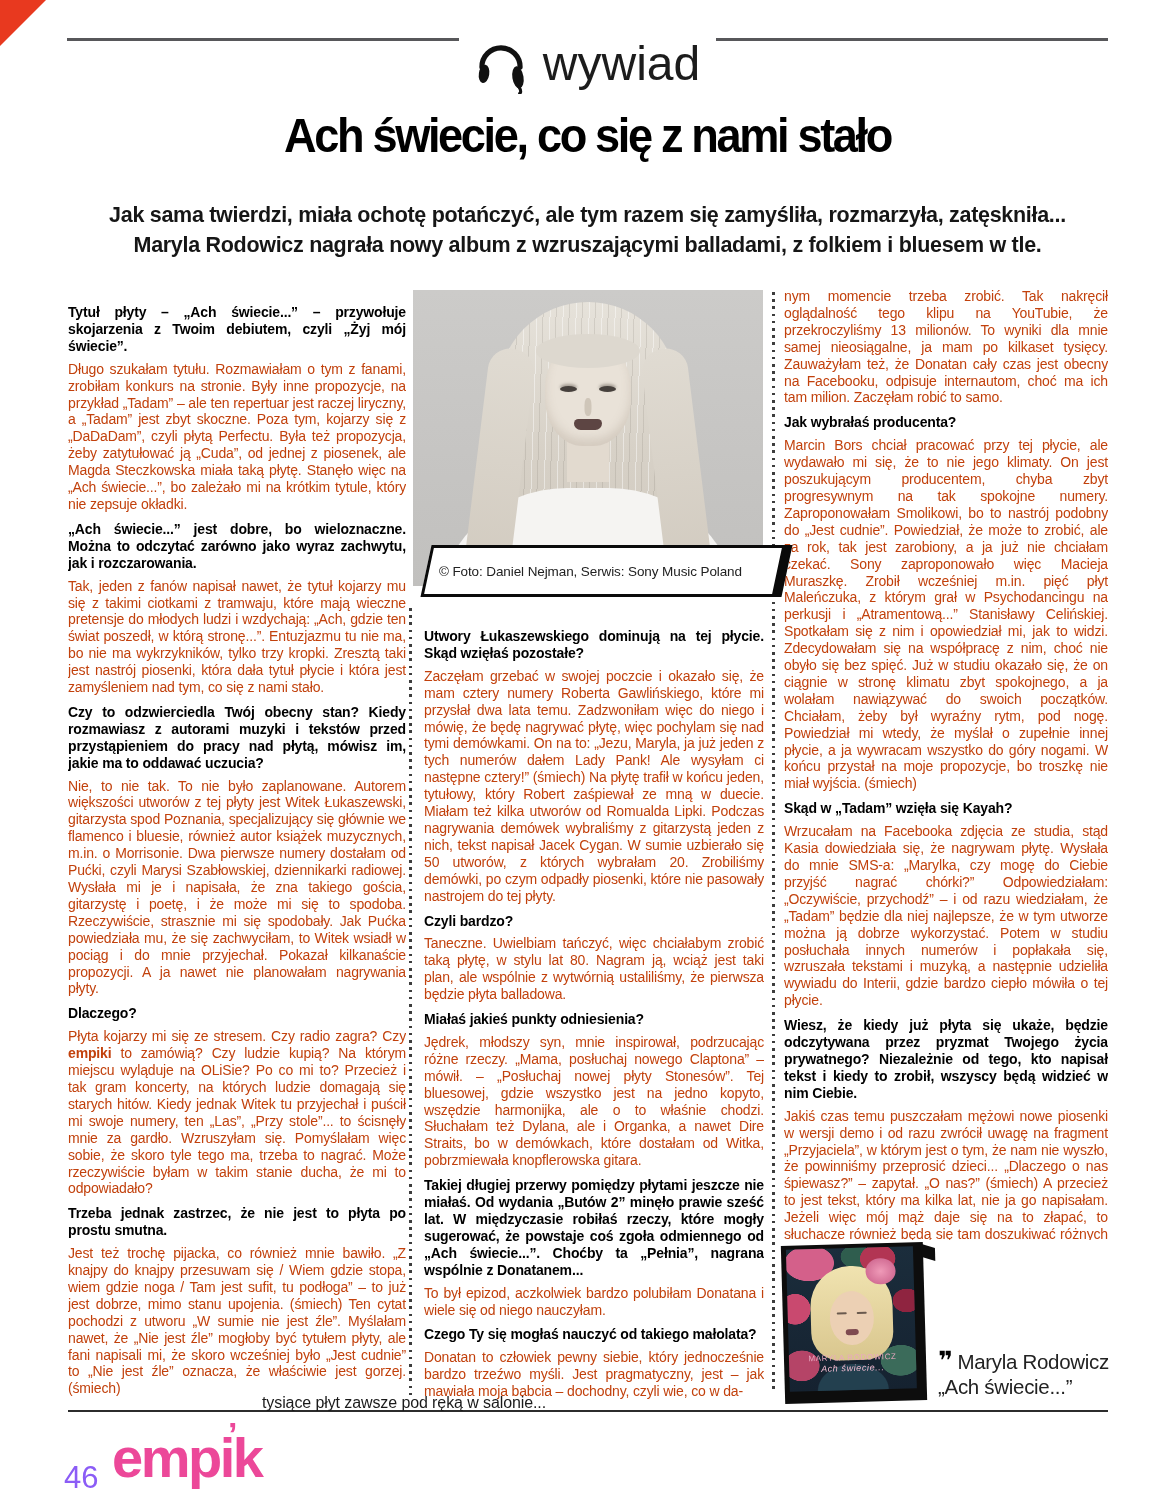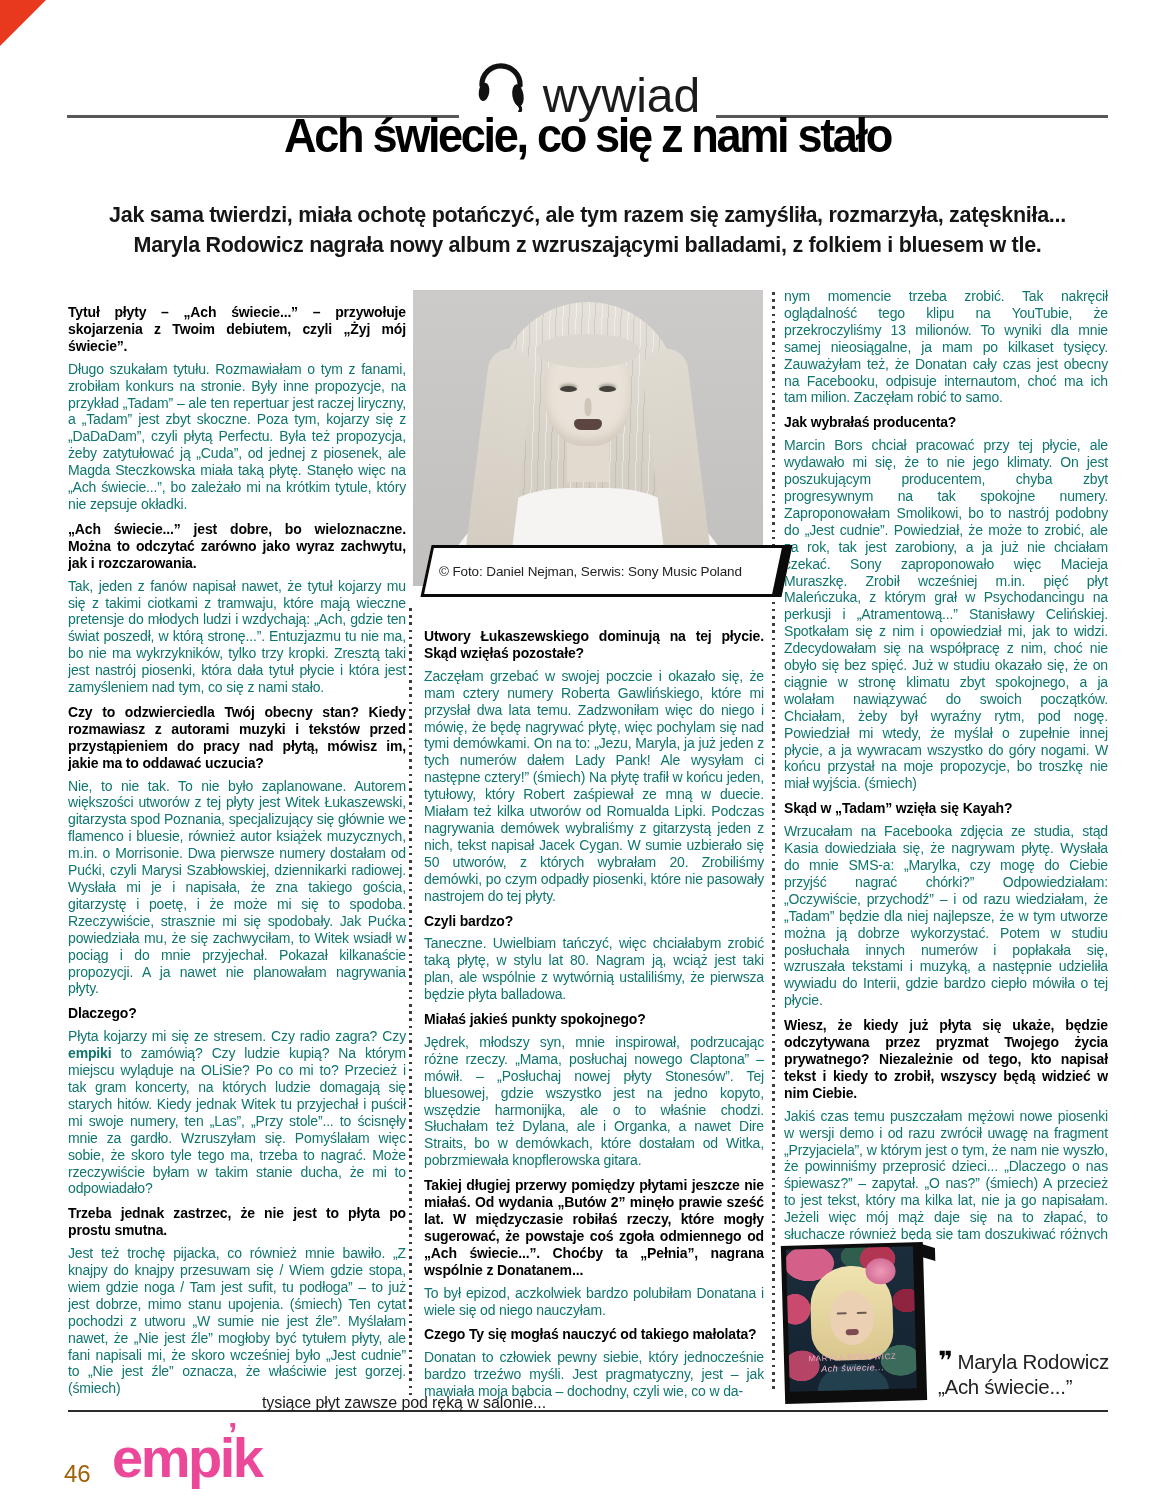--- a/index.html
+++ b/index.html
@@ -5,40 +5,40 @@
   html,body{margin:0;padding:0;background:#ffffff;}
   .page{position:relative;width:1175px;height:1500px;background:#fff;overflow:hidden;
         font-family:"Liberation Sans","DejaVu Sans",sans-serif;color:#1f1f1f;}
 
   
   .corner{position:absolute;top:0;left:0;width:0;height:0;
           border-top:46px solid #e8391f;border-right:46px solid transparent;}
 
   
   .section-header{position:absolute;top:38px;left:0;width:100%;height:80px;
-                  display:flex;align-items:flex-end;justify-content:center;gap:16px;}
+                  display:flex;align-items:flex-start;justify-content:center;gap:16px;}
   .hdr-rule{height:3px;background:#57575a;width:392px;}
   .section-label{font-size:48px;font-weight:normal;color:#1c1c1c;letter-spacing:0;line-height:1;
                  transform:translateY(2px);}
   .hp-icon{transform:translateY(-2px);}
 
   
   .headline{position:absolute;top:108px;left:0;width:100%;text-align:center;
             font-size:48px;font-weight:bold;color:#000;letter-spacing:-2.5px;
             transform:scaleX(.94);transform-origin:center;margin:0;}
   .lead{position:absolute;top:200px;left:0;width:100%;text-align:center;
         font-size:21.5px;font-weight:bold;color:#161616;letter-spacing:-.3px;line-height:30px;}
 
   
   .col{position:absolute;overflow:hidden;}
   .col-left{left:68px;top:288px;width:338px;height:1122px;}
   .col-mid{left:424px;top:612px;width:340px;height:798px;}
   .col-right{left:784px;top:288px;width:324px;height:952px;}
   .col p{margin:0 0 6px;text-align:justify;font-size:14px;line-height:16.9px;
-         letter-spacing:-.15px;color:#0f766e;}
+         letter-spacing:-.15px;color:#c2410c;}
   .col p.q{font-weight:bold;color:#000;margin:8px 0 6px;}
   .col p.q:first-child{margin-top:16px;}
 
   
   .divider{position:absolute;width:3px;
      background-image:repeating-linear-gradient(to bottom,#3d3d3d 0 2.6px,transparent 2.6px 7.2px);}
   .divider-left{left:409px;top:608px;height:792px;}
   .divider-right{left:772px;top:292px;height:1100px;}
 
   
@@ -108,21 +108,21 @@
             font-size:8px;letter-spacing:.6px;line-height:10px;}
   .alb-text .t2{font-style:italic;font-size:9px;color:#f2bcd2;}
 
   
   .quote{position:absolute;left:938px;top:1348px;width:200px;font-size:20.5px;color:#222;
          line-height:25px;letter-spacing:-.3px;}
   .quote .glyph{font-weight:bold;font-size:25px;color:#000;margin-right:5px;line-height:1;}
 
   
   .footer-rule{position:absolute;left:68px;top:1410px;width:1040px;height:2px;background:#2c2c2c;}
-  .page-number{position:absolute;left:64px;top:1460px;font-size:24px;color:#a16207;}
+  .page-number{position:absolute;left:64px;top:1460px;font-size:31px;color:#8b5cf6;}
   .logo{position:absolute;left:112px;top:1430px;font-size:56px;font-weight:bold;color:#ec4899;
         letter-spacing:-2.5px;line-height:1;}
   .logo-tick{position:absolute;top:-13px;right:24px;font-size:34px;font-weight:bold;letter-spacing:0;}
   .tagline{position:absolute;left:262px;top:1394px;font-size:16px;color:#1a1a1a;letter-spacing:-.1px;}
 </style>
 </head>
 <body>
 
 <div class="page">
 
@@ -177,21 +177,21 @@
       <p class="q">Dlaczego?</p>
       <p class="a"><span>Płyta kojarzy mi się ze stresem. Czy radio zagra? Czy </span><strong>empiki</strong><span> to zamówią? Czy ludzie kupią? Na którym miejscu wyląduje na OLiSie? Po co mi to? Przecież i tak gram koncerty, na których ludzie domagają się starych hitów. Kiedy jednak Witek tu przyjechał i puścił mi swoje numery, ten „Las”, „Przy stole”... to ścisnęły mnie za gardło. Wzruszyłam się. Pomyślałam więc sobie, że skoro tyle tego ma, trzeba to nagrać. Może rzeczywiście byłam w takim stanie ducha, że mi to odpowiadało?</span></p>
       <p class="q">Trzeba jednak zastrzec, że nie jest to płyta po prostu smutna.</p>
       <p class="a">Jest też trochę pijacka, co również mnie bawiło. „Z knajpy do knajpy przesuwam się / Wiem gdzie stopa, wiem gdzie noga / Tam jest sufit, tu podłoga” – to już jest dobrze, mimo stanu upojenia. (śmiech) Ten cytat pochodzi z utworu „W sumie nie jest źle”. Myślałam nawet, że „Nie jest źle” mogłoby być tytułem płyty, ale fani napisali mi, że skoro wcześniej było „Jest cudnie” to „Nie jest źle” oznacza, że właściwie jest gorzej. (śmiech)</p>
     </div>
   <div class="col col-mid">
       <p class="q">Utwory Łukaszewskiego dominują na tej płycie. Skąd wzięłaś pozostałe?</p>
       <p class="a">Zaczęłam grzebać w swojej poczcie i okazało się, że mam cztery numery Roberta Gawlińskiego, które mi przysłał dwa lata temu. Zadzwoniłam więc do niego i mówię, że będę nagrywać płytę, więc pochylam się nad tymi demówkami. On na to: „Jezu, Maryla, ja już jeden z tych numerów dałem Lady Pank! Ale wysyłam ci następne cztery!” (śmiech) Na płytę trafił w końcu jeden, tytułowy, który Robert zaśpiewał ze mną w duecie. Miałam też kilka utworów od Romualda Lipki. Podczas nagrywania demówek wybraliśmy z gitarzystą jeden z nich, tekst napisał Jacek Cygan. W sumie uzbierało się 50 utworów, z których wybrałam 20. Zrobiliśmy demówki, po czym odpadły piosenki, które nie pasowały nastrojem do tej płyty.</p>
       <p class="q">Czyli bardzo?</p>
       <p class="a">Taneczne. Uwielbiam tańczyć, więc chciałabym zrobić taką płytę, w stylu lat 80. Nagram ją, wciąż jest taki plan, ale wspólnie z wytwórnią ustaliliśmy, że pierwsza będzie płyta balladowa.</p>
-      <p class="q">Miałaś jakieś punkty spokojnego?</p>
+      <p class="q">Miałaś jakieś punkty odniesienia?</p>
       <p class="a">Jędrek, młodszy syn, mnie inspirował, podrzucając różne rzeczy. „Mama, posłuchaj nowego Claptona” – mówił. – „Posłuchaj nowej płyty Stonesów”. Tej bluesowej, gdzie wszystko jest na jedno kopyto, wszędzie harmonijka, ale o to właśnie chodzi. Słuchałam też Dylana, ale i Organka, a nawet Dire Straits, bo w demówkach, które dostałam od Witka, pobrzmiewała knopflerowska gitara.</p>
       <p class="q">Takiej długiej przerwy pomiędzy płytami jeszcze nie miałaś. Od wydania „Butów 2” minęło prawie sześć lat. W międzyczasie robiłaś rzeczy, które mogły sugerować, że powstaje coś zgoła odmiennego od „Ach świecie...”. Choćby ta „Pełnia”, nagrana wspólnie z Donatanem...</p>
       <p class="a">To był epizod, aczkolwiek bardzo polubiłam Donatana i wiele się od niego nauczyłam.</p>
       <p class="q">Czego Ty się mogłaś nauczyć od takiego małolata?</p>
       <p class="a">Donatan to człowiek pewny siebie, który jednocześnie bardzo trzeźwo myśli. Jest pragmatyczny, jest – jak mawiała moja babcia – dochodny, czyli wie, co w da-</p>
     </div>
   <div class="col col-right">
       <p class="a">nym momencie trzeba zrobić. Tak nakręcił oglądalność tego klipu na YouTubie, że przekroczyliśmy 13 milionów. To wyniki dla mnie samej nieosiągalne, ja mam po kilkaset tysięcy. Zauważyłam też, że Donatan cały czas jest obecny na Facebooku, odpisuje internautom, choć ma ich tam milion. Zaczęłam robić to samo.</p>
       <p class="q">Jak wybrałaś producenta?</p>
       <p class="a">Marcin Bors chciał pracować przy tej płycie, ale wydawało mi się, że to nie jego klimaty. On jest poszukującym producentem, chyba zbyt progresywnym na tak spokojne numery. Zaproponowałam Smolikowi, bo to nastrój podobny do „Jest cudnie”. Powiedział, że może to zrobić, ale za rok, tak jest zarobiony, a ja już nie chciałam czekać. Sony zaproponowało więc Macieja Muraszkę. Zrobił wcześniej m.in. pięć płyt Maleńczuka, z którym grał w Psychodancingu na perkusji i „Atramentową...” Stanisławy Celińskiej. Spotkałam się z nim i opowiedział mi, jak to widzi. Zdecydowałam się na współpracę z nim, choć nie obyło się bez spięć. Już w studiu okazało się, że on ciągnie w stronę klimatu zbyt spokojnego, a ja wolałam nawiązywać do swoich początków. Chciałam, żeby był wyraźny rytm, pod nogę. Powiedział mi wtedy, że myślał o zupełnie innej płycie, a ja wywracam wszystko do góry nogami. W końcu przystał na moje propozycje, bo troszkę nie miał wyjścia. (śmiech)</p>

